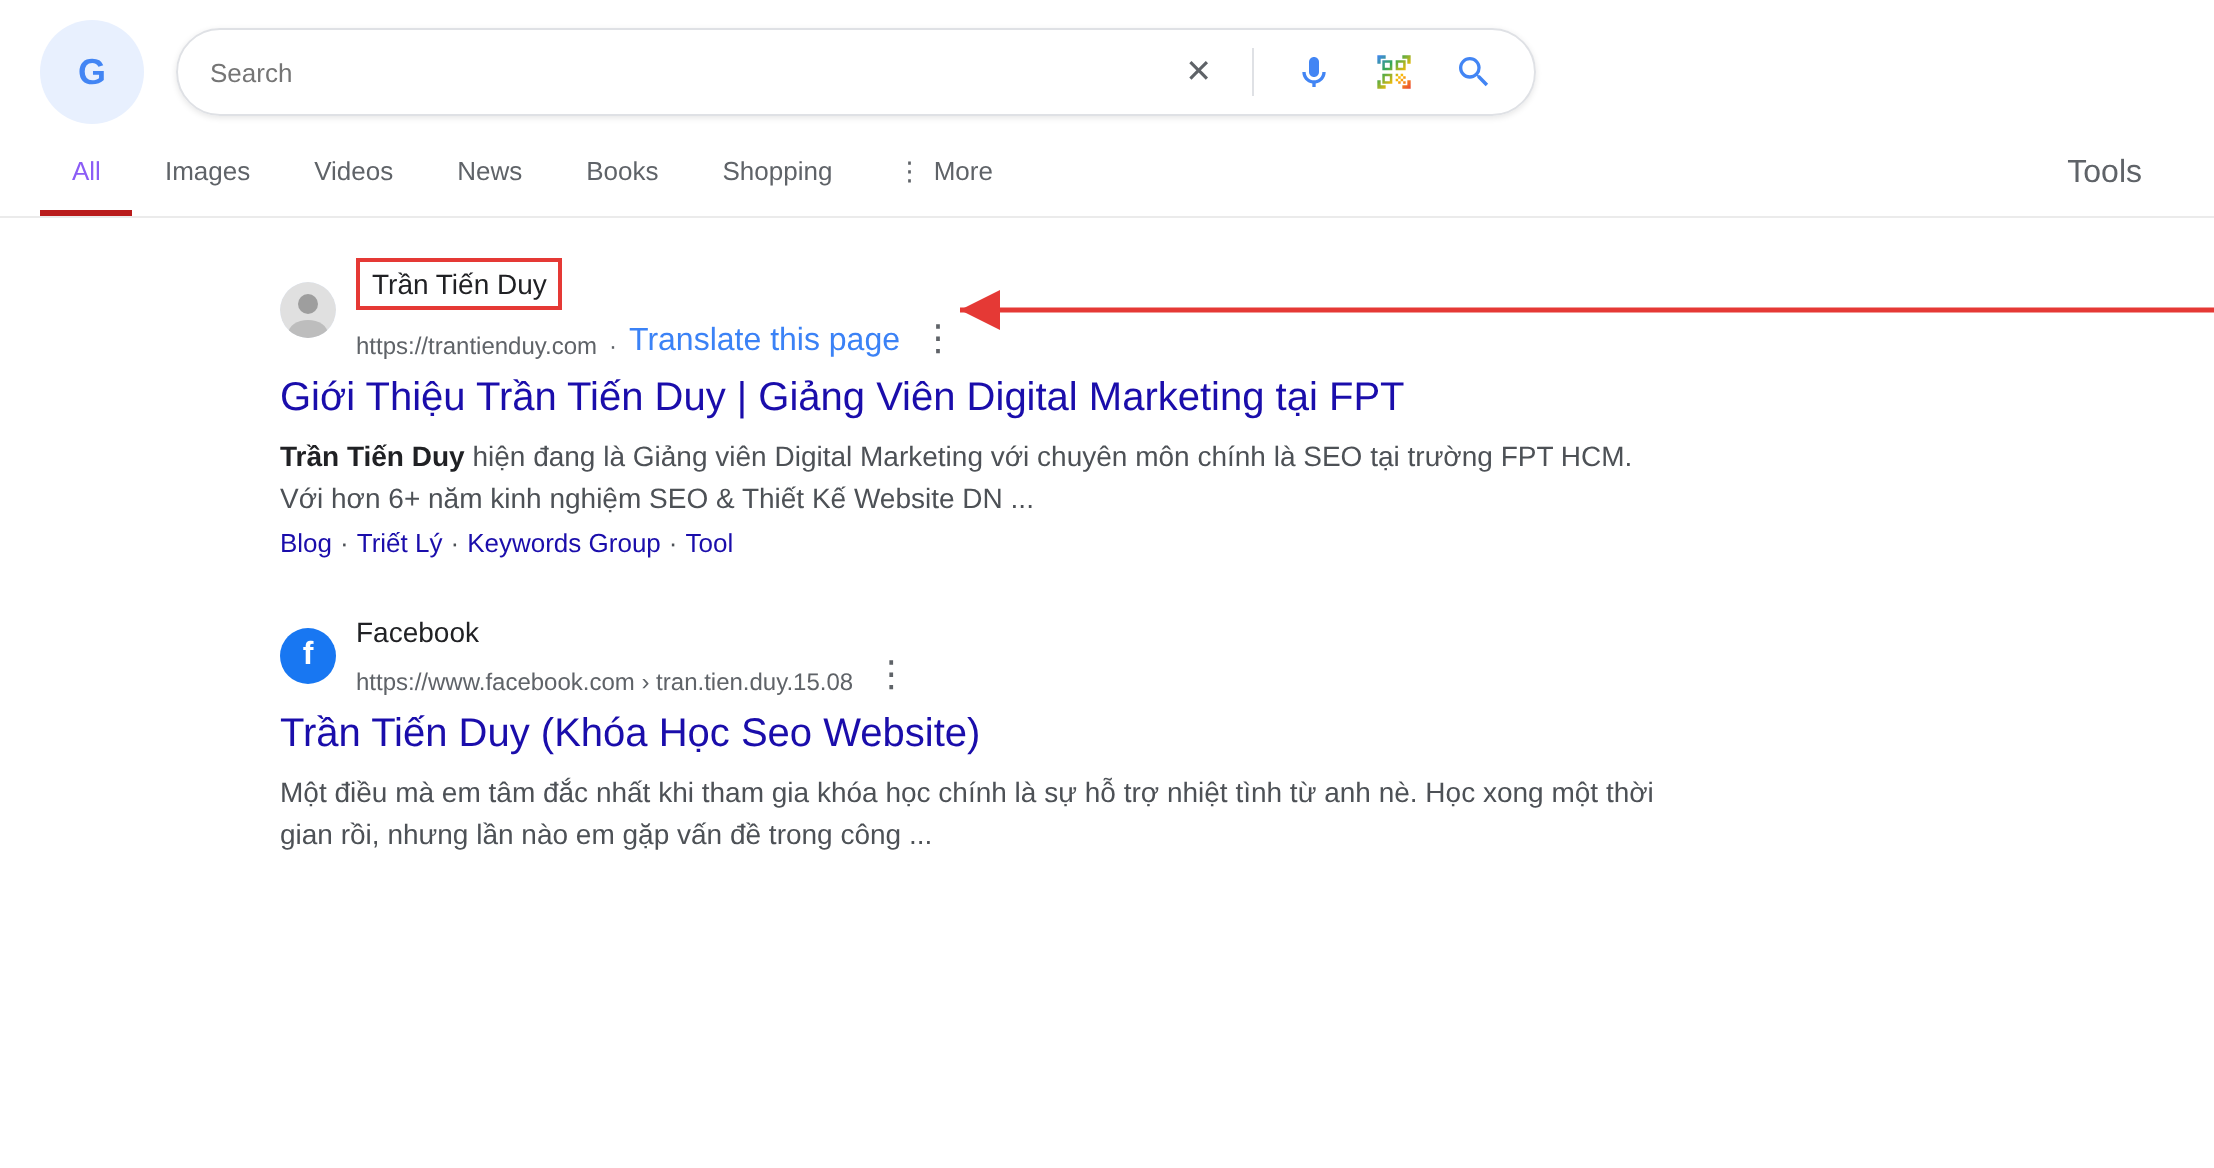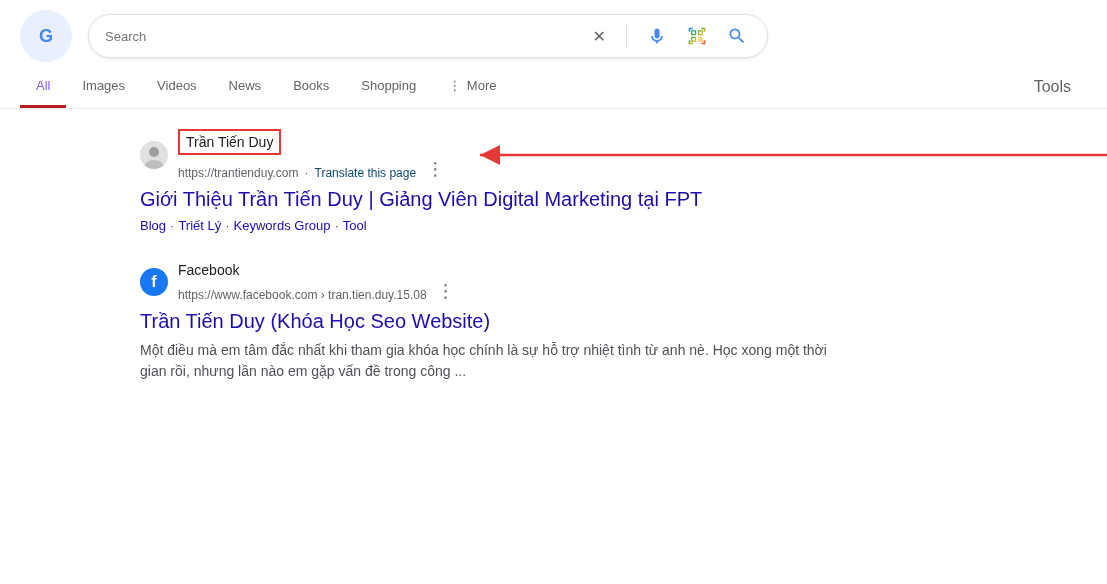--- a/index.html
+++ b/index.html
@@ -133,23 +133,23 @@
       line-height: 1.3;
     }
     .site-url-row {
       display: flex;
       align-items: flex-end;
       gap: 6px;
       font-size: 12px;
       color: #5f6368;
     }
     .translate-link {
-      color: #0c4a6e;
+      color: #3b82f6;
       text-decoration: none;
-      font-size: 12px;
+      font-size: 16px;
     }
     .more-dots {
       color: #5f6368;
       font-size: 18px;
       cursor: pointer;
       margin-left: 4px;
     }
 
     
     .name-highlight-box {
@@ -314,20 +314,23 @@
       <svg class="red-arrow-svg" width="760" height="30" viewBox="0 0 760 30" style="position:absolute;top:50%;left:310px;transform:translateY(-50%);">
 
         <line x1="760" y1="15" x2="30" y2="15" stroke="#e53935" stroke-width="2.5"></line>
 
         <polygon points="30,15 50,5 50,25" fill="#e53935"></polygon>
       </svg>
     </div>
 
     <a class="result-title">Giới Thiệu Trần Tiến Duy | Giảng Viên Digital Marketing tại FPT</a>
 
+    <div class="result-snippet">
+      <strong>Trần Tiến Duy</strong> hiện đang là Giảng viên Digital Marketing với chuyên môn chính là SEO tại trường FPT HCM. Với hơn 6+ năm kinh nghiệm SEO &amp; Thiết Kế Website DN ...
+    </div>
 
     <div class="result-sitelinks">
       <a class="sitelink">Blog</a>
       <span class="sitelink-dot">·</span>
       <a class="sitelink">Triết Lý</a>
       <span class="sitelink-dot">·</span>
       <a class="sitelink">Keywords Group</a>
       <span class="sitelink-dot">·</span>
       <a class="sitelink">Tool</a>
     </div>

